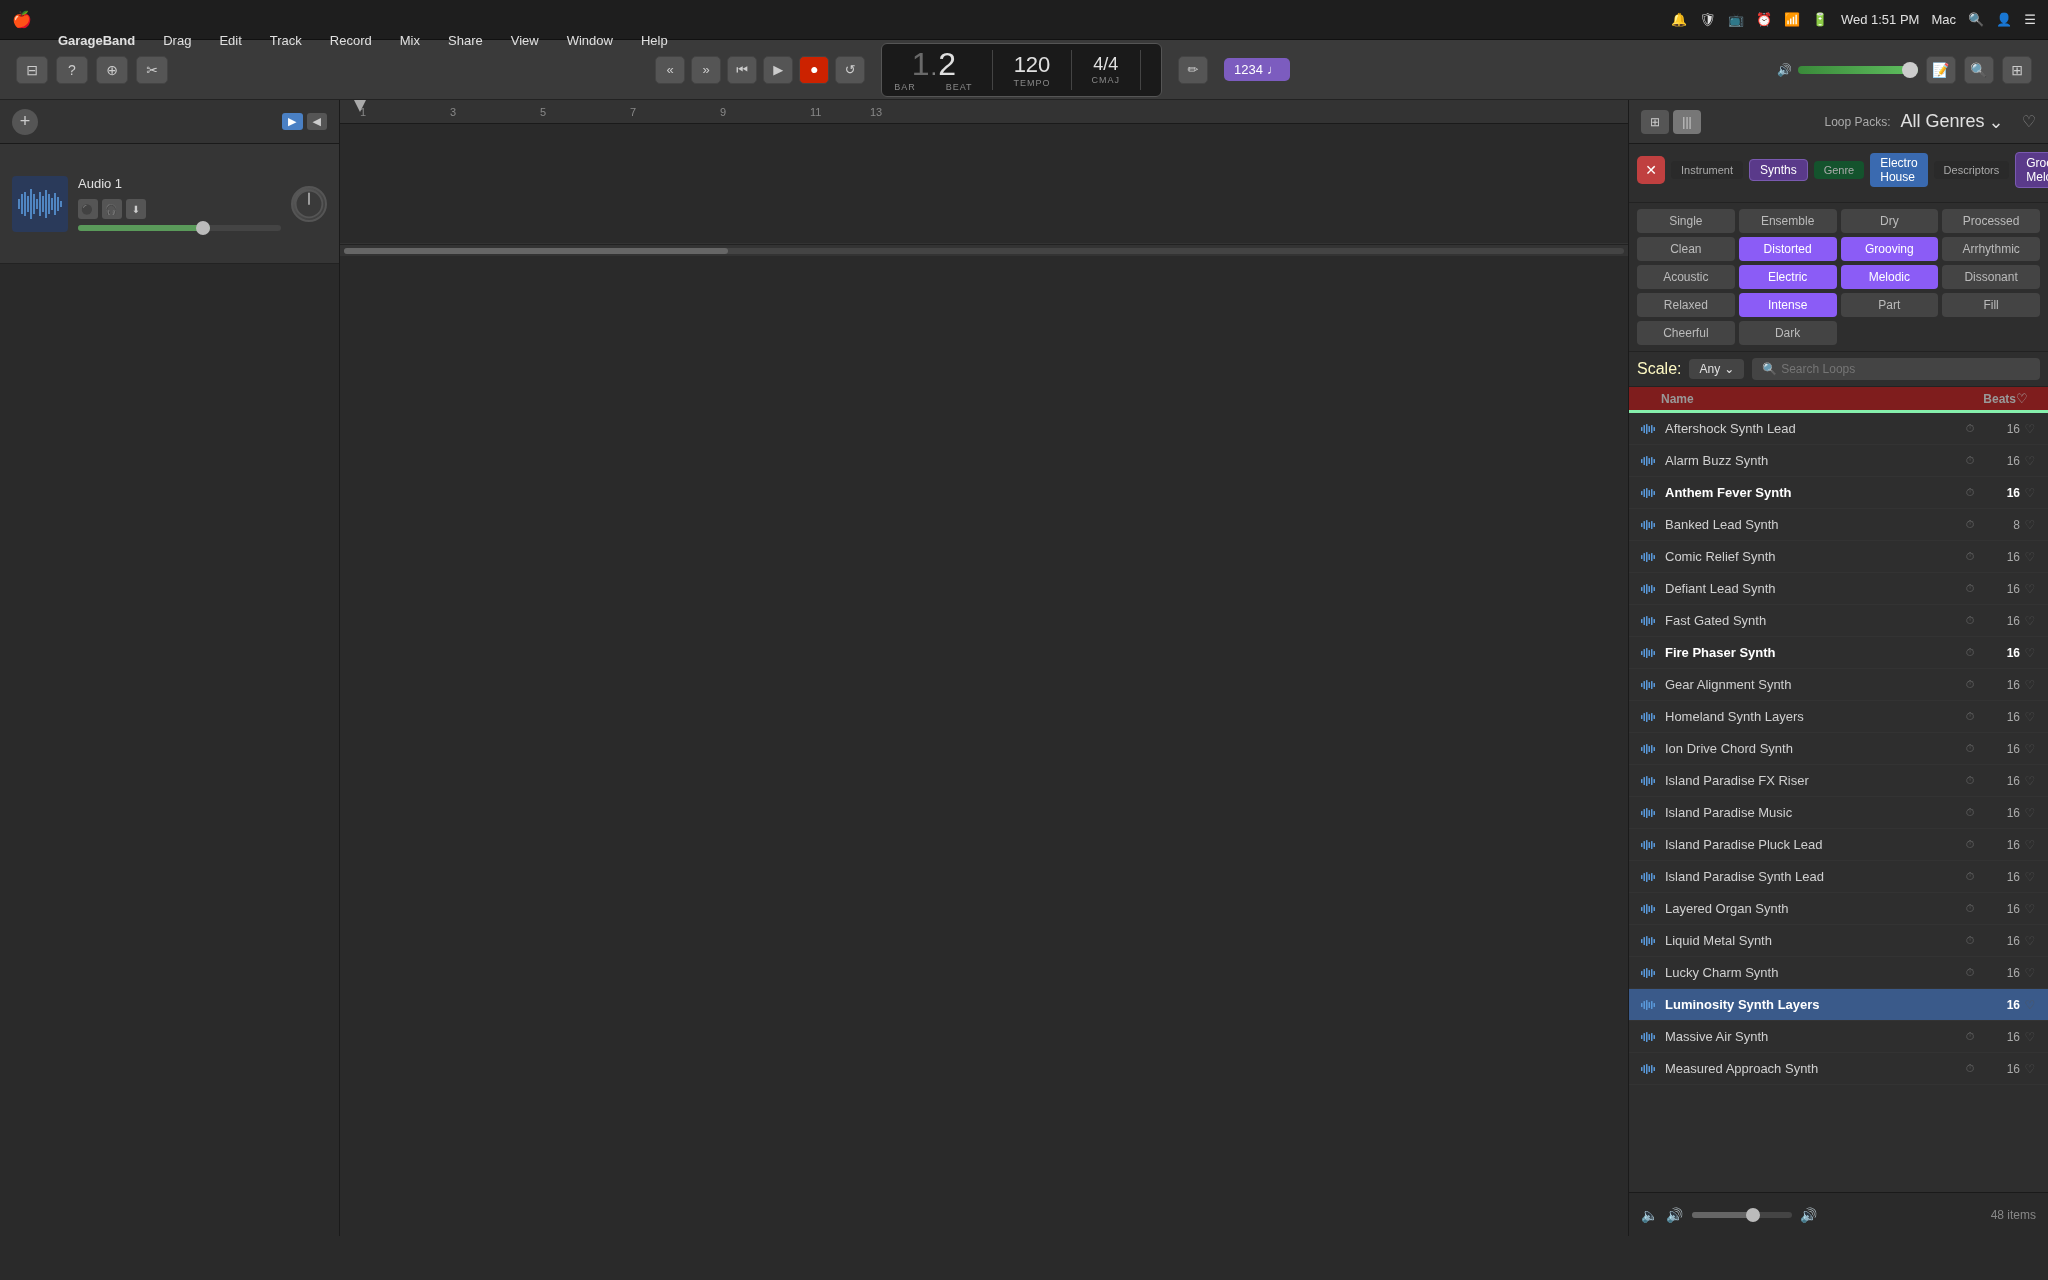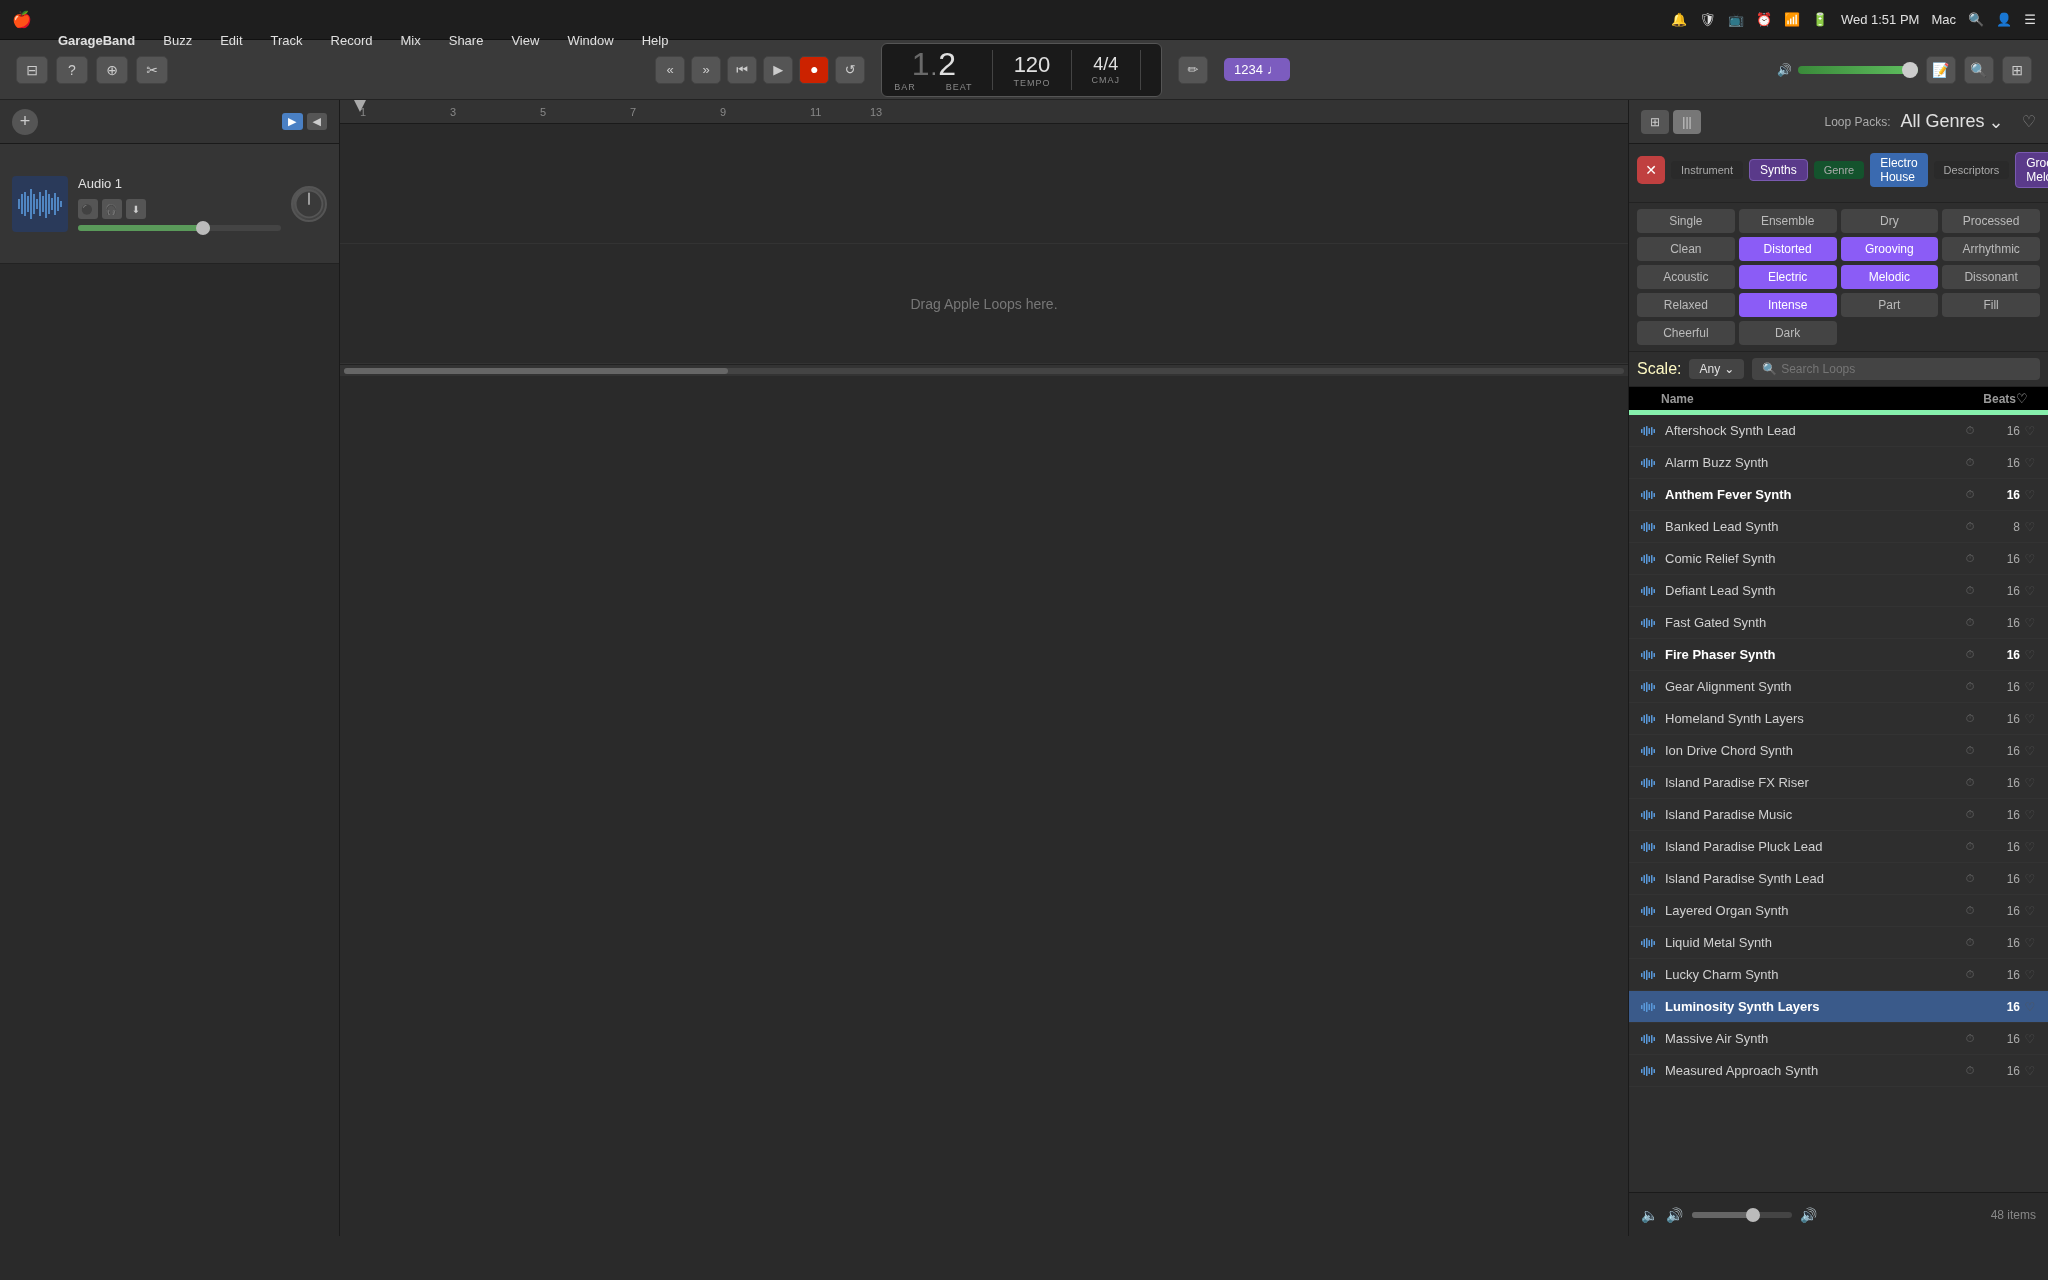--- a/index.html
+++ b/index.html
@@ -463,22 +463,22 @@
       color: #ccc;
       display: flex; align-items: center; gap: 4px;
     }
     .search-icon-small { color: #888; font-size: 12px; }
 
     
     .loop-list-header {
       display: flex;
       align-items: center;
       padding: 4px 8px;
-      background: #000000;
-      border-bottom: 5px solid #86efac;
+      background: #7f1d1d;
+      border-bottom: 3px solid #86efac;
     }
     .loop-list-header .col-icon { width: 24px; }
     .loop-list-header .col-name { flex: 1; font-size: 12px; color: #999; font-weight: 600; }
     .loop-list-header .col-beats { width: 50px; text-align: right; font-size: 12px; color: #999; font-weight: 600; }
     .loop-list-header .col-fav { width: 24px; }
 
     .loop-list {
       flex: 1;
       overflow-y: auto;
       background: #2e2e2e;
@@ -560,21 +560,21 @@
       background: #666;
       border-radius: 3px;
     }
   </style>
 </head>
 <body>
 
 <div class="menubar">
   <span class="menubar-apple">🍎</span>
   <span class="menubar-item app-name">GarageBand</span>
-  <span class="menubar-item">Buzz</span>
+  <span class="menubar-item">Drag</span>
   <span class="menubar-item">Edit</span>
   <span class="menubar-item">Track</span>
   <span class="menubar-item">Record</span>
   <span class="menubar-item">Mix</span>
   <span class="menubar-item">Share</span>
   <span class="menubar-item">View</span>
   <span class="menubar-item">Window</span>
   <span class="menubar-item">Help</span>
   <div class="menubar-right">
     <span>🔔</span>
@@ -716,23 +716,20 @@
       <span class="ruler-marker" style="left:110px;">3</span>
       <span class="ruler-marker" style="left:200px;">5</span>
       <span class="ruler-marker" style="left:290px;">7</span>
       <span class="ruler-marker" style="left:380px;">9</span>
       <span class="ruler-marker" style="left:470px;">11</span>
       <span class="ruler-marker" style="left:530px;">13</span>
     </div>
 
     <div class="track-lane"></div>
 
-    <div class="track-lane empty">
-      <span class="drop-hint">Drag Apple Loops here.</span>
-    </div>
 
     <div class="timeline-scrollbar">
       <div class="timeline-scroll-track">
         <div class="timeline-scroll-thumb"></div>
       </div>
     </div>
   </div>
 
   <div class="right-panel">
 

